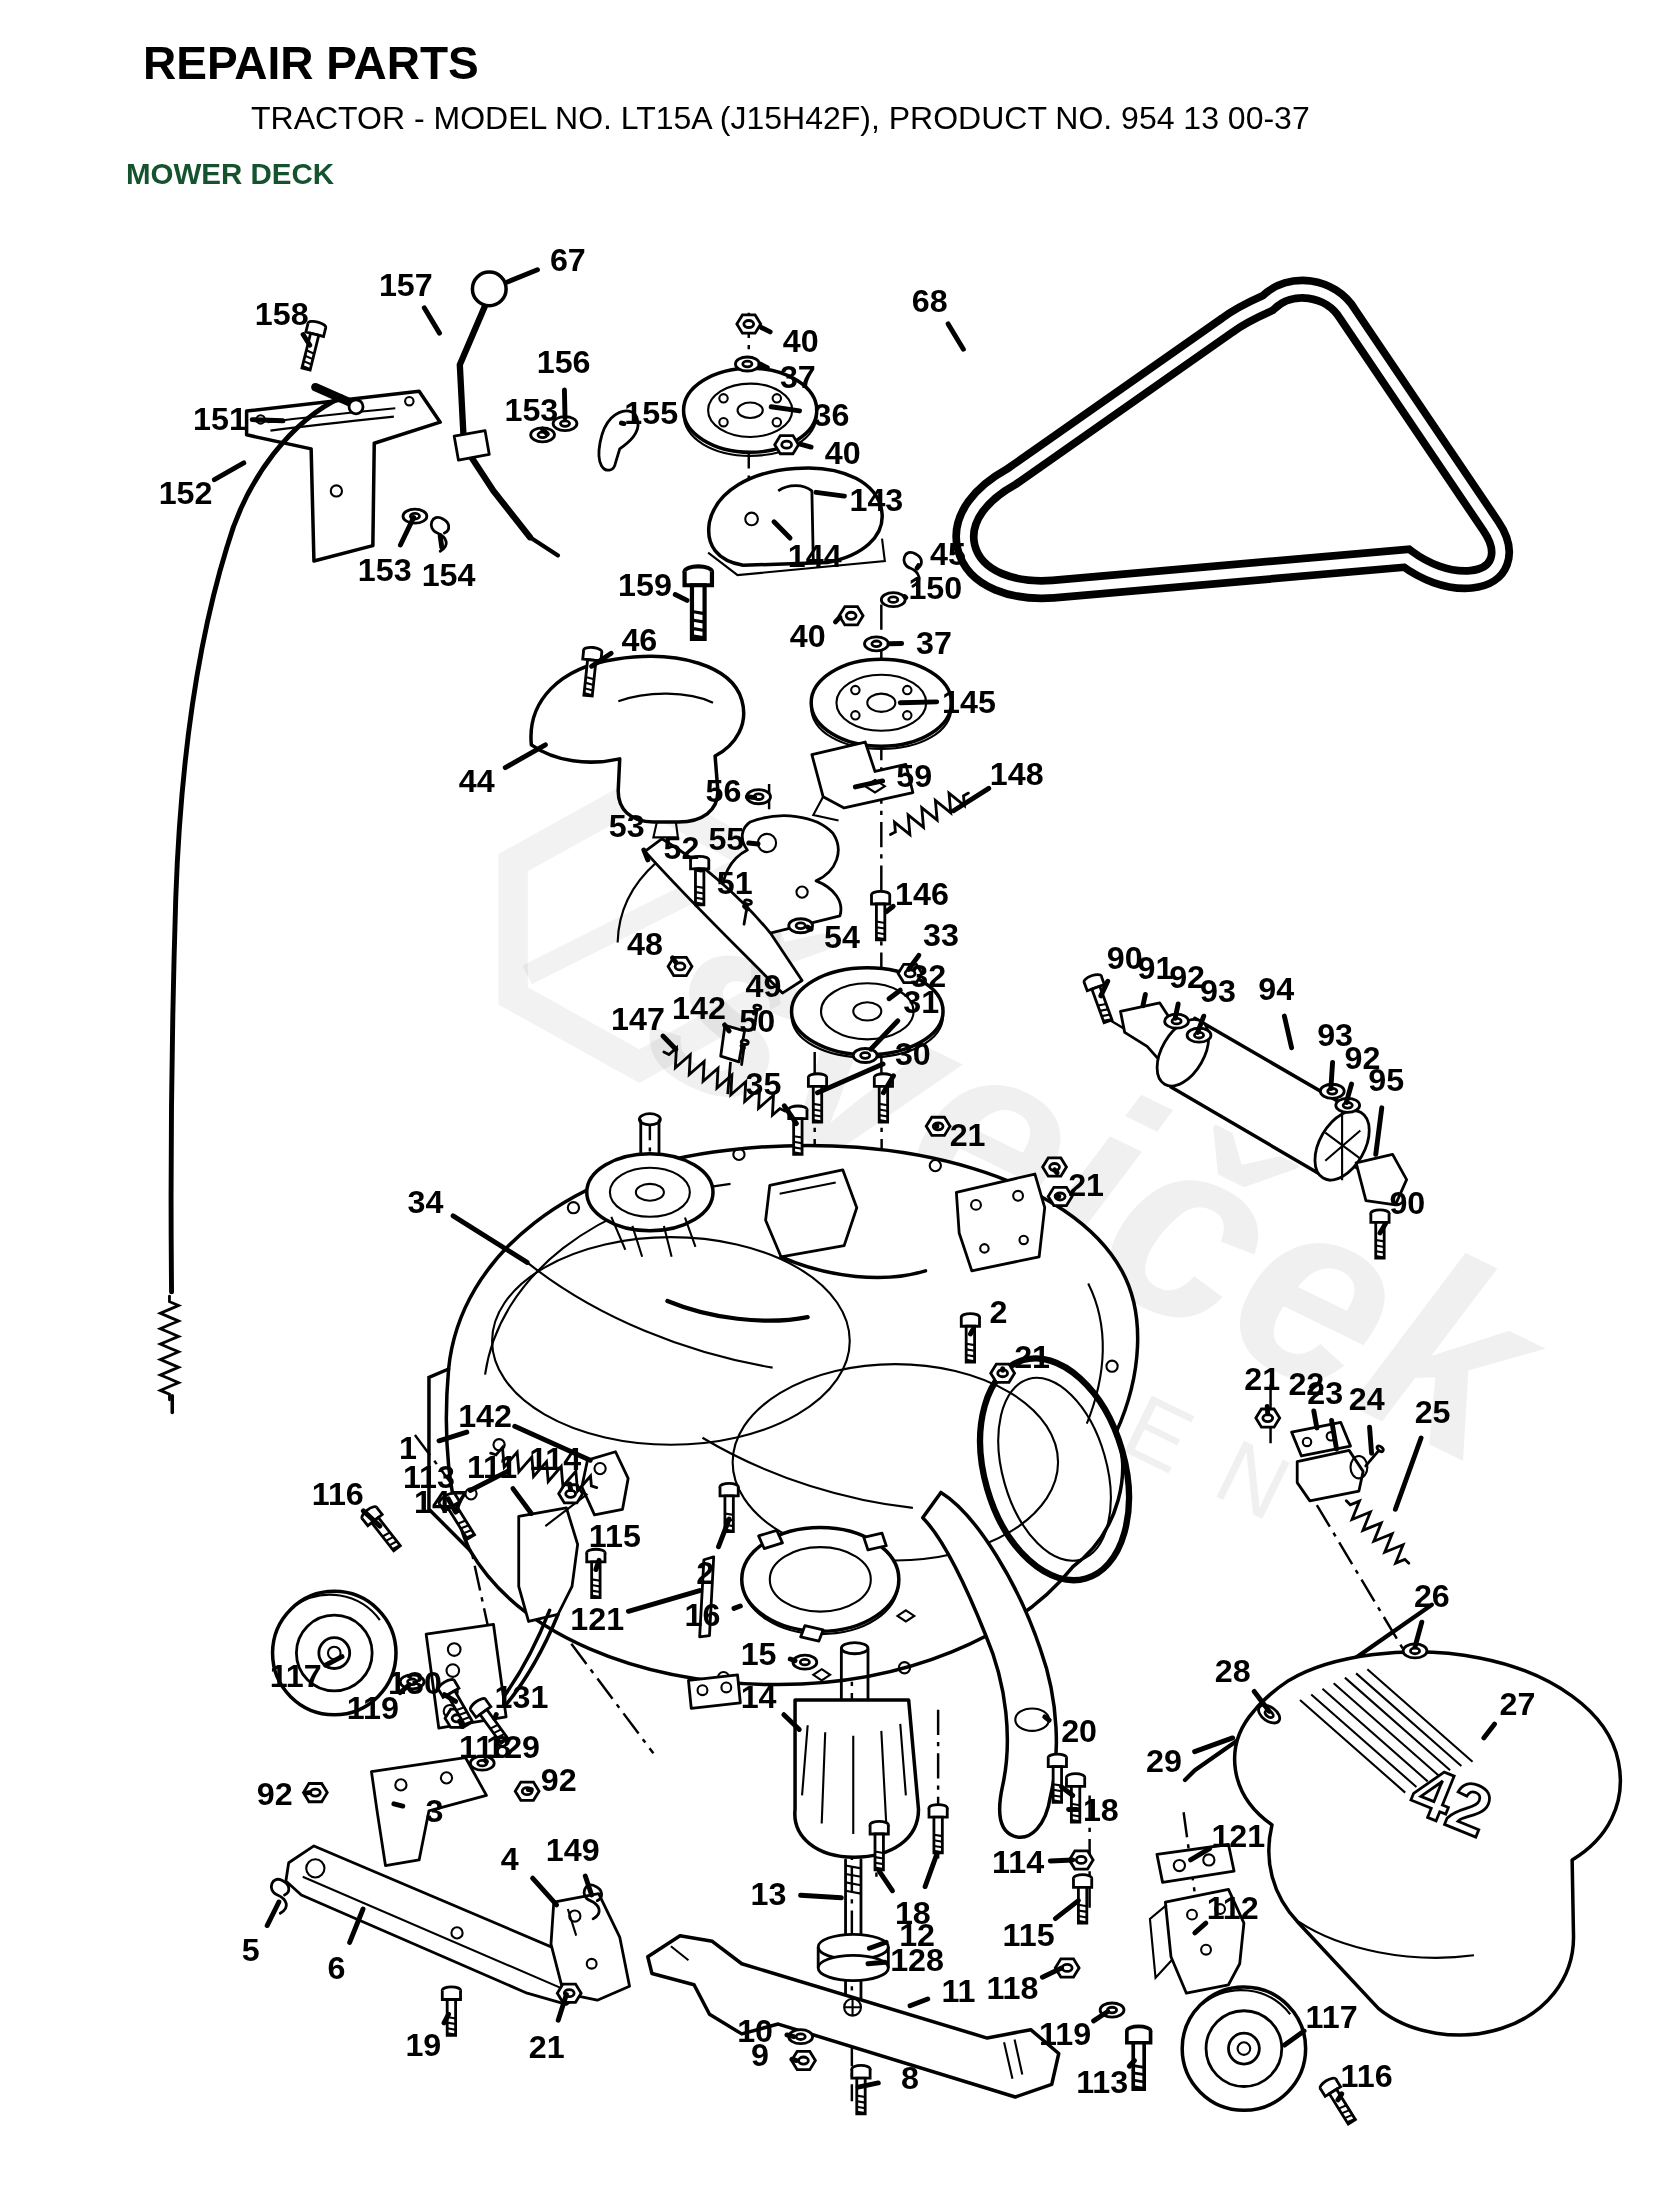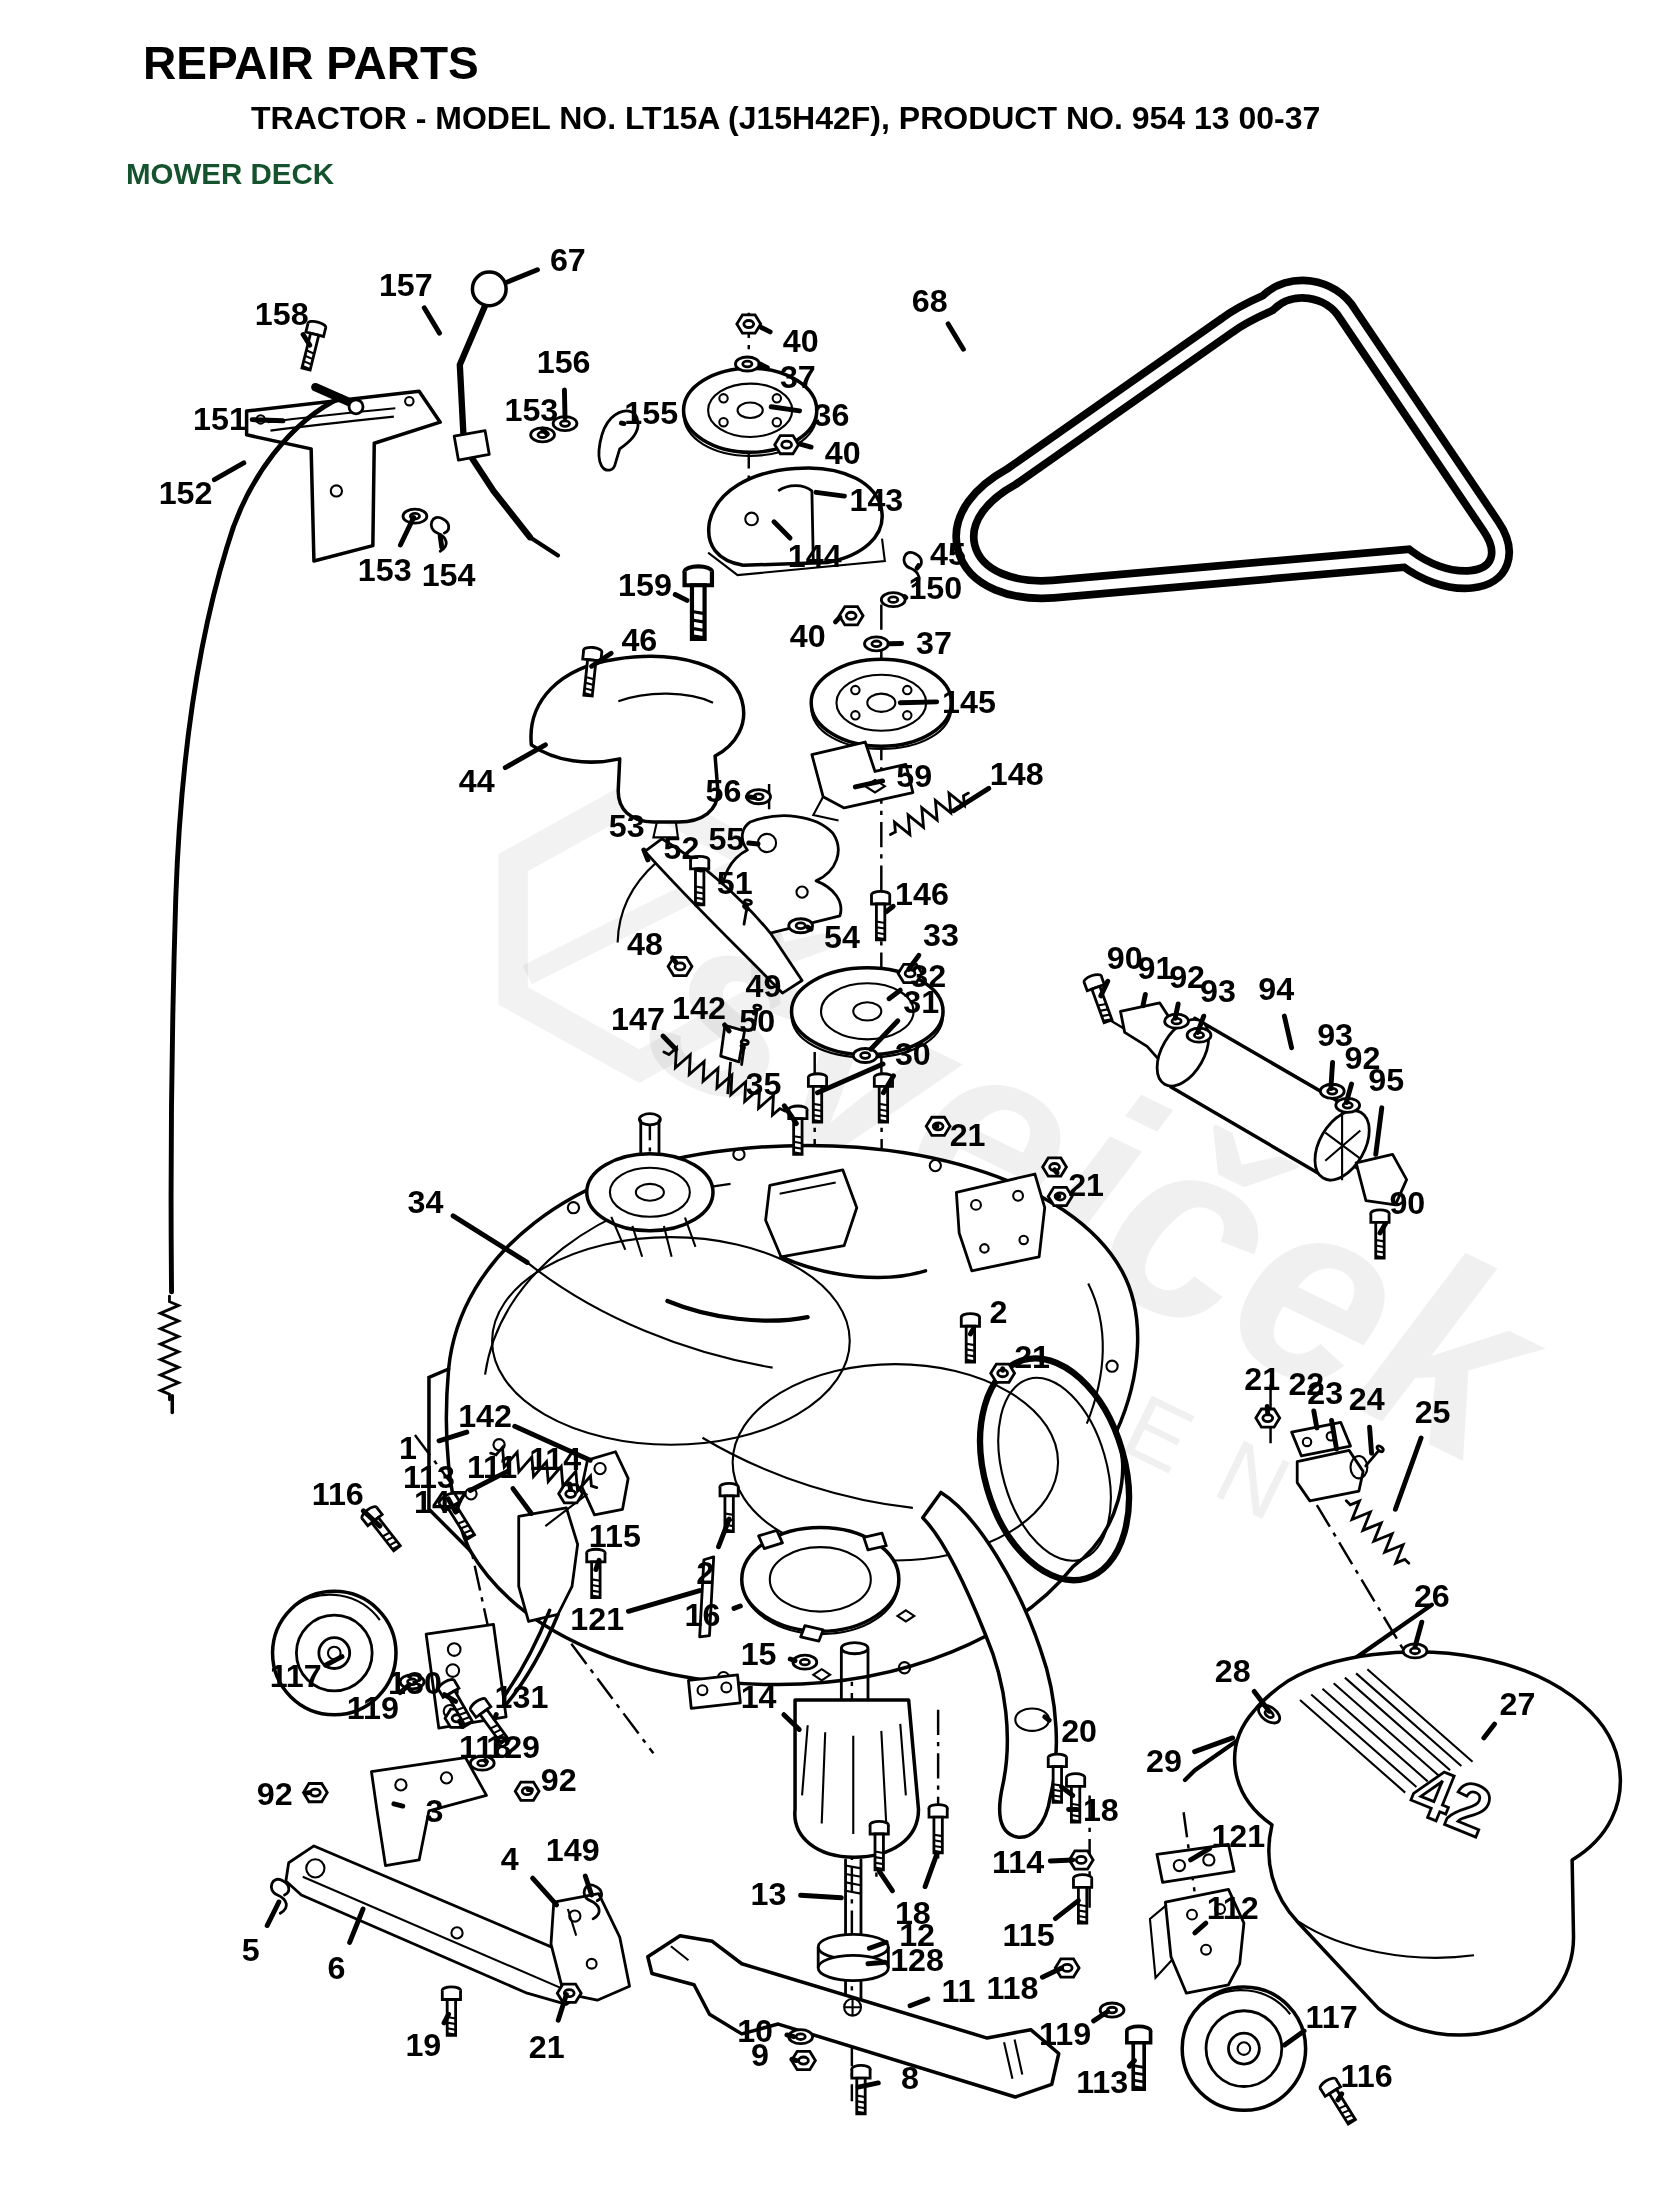--- a/index.html
+++ b/index.html
@@ -1,19 +1,19 @@
 <!DOCTYPE html>
 <html style="font-size:11.2px"><head>
 <meta charset="utf-8">
 <style>
   html,body{margin:0;padding:0;background:#fff;}
   body{width:1671px;height:2205px;font-family:"Liberation Sans",sans-serif;}
   .page{position:relative;width:1671px;height:2205px;overflow:hidden;background:#fff;margin-left:36px;}
   .hdr-title{position:absolute;left:107px;top:36px;font-size:46px;font-weight:700;color:#000;letter-spacing:0px;}
-  .hdr-sub{position:absolute;left:215px;top:100px;font-size:32px;font-weight:700;color:#000;}
+  .hdr-sub{position:absolute;left:215px;top:100px;font-size:32px;font-weight:400;color:#000;}
   .hdr-sec{position:absolute;left:90px;top:157px;font-size:29.5px;font-weight:700;color:#14532d;}
   svg{position:absolute;left:0;top:0;}
   .callout-num{font-family:"Liberation Sans",sans-serif;font-weight:700;font-size:46px;fill:#000;text-anchor:middle;}
   .leader{stroke:#000;stroke-width:7;stroke-linecap:round;}
   .p{fill:#fff;stroke:#000;stroke-width:5;stroke-linejoin:round;}
   .p4{fill:#fff;stroke:#000;stroke-width:4;stroke-linejoin:round;}
   .p3{fill:none;stroke:#000;stroke-width:3;}
   .ln{fill:none;stroke:#000;stroke-linecap:round;}
   .pf{fill:#fff;stroke:#000;stroke-width:4;}
   .pl{fill:none;stroke:#000;stroke-width:4;stroke-linecap:round;}

